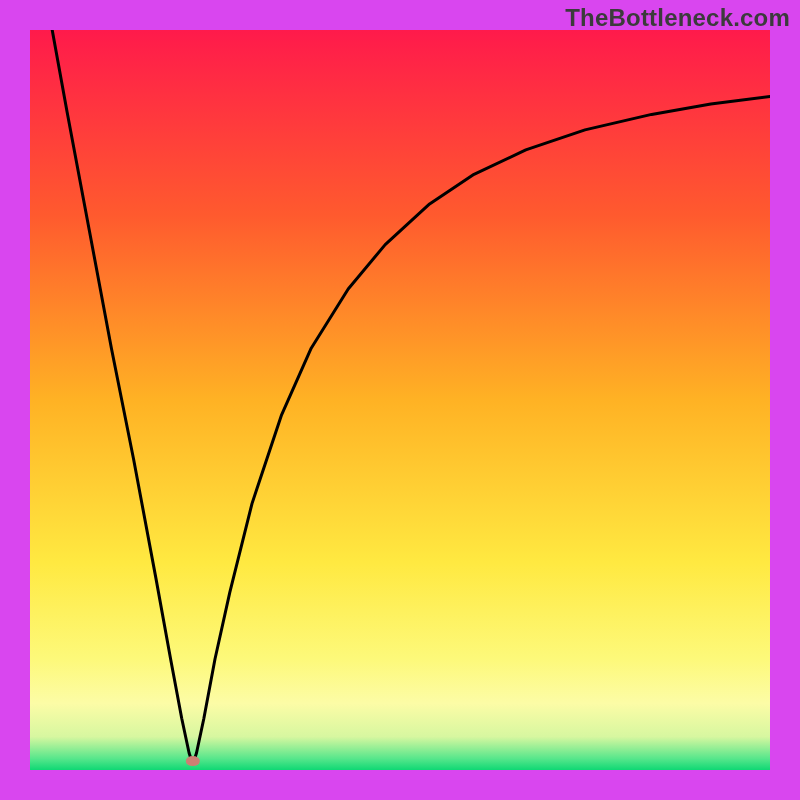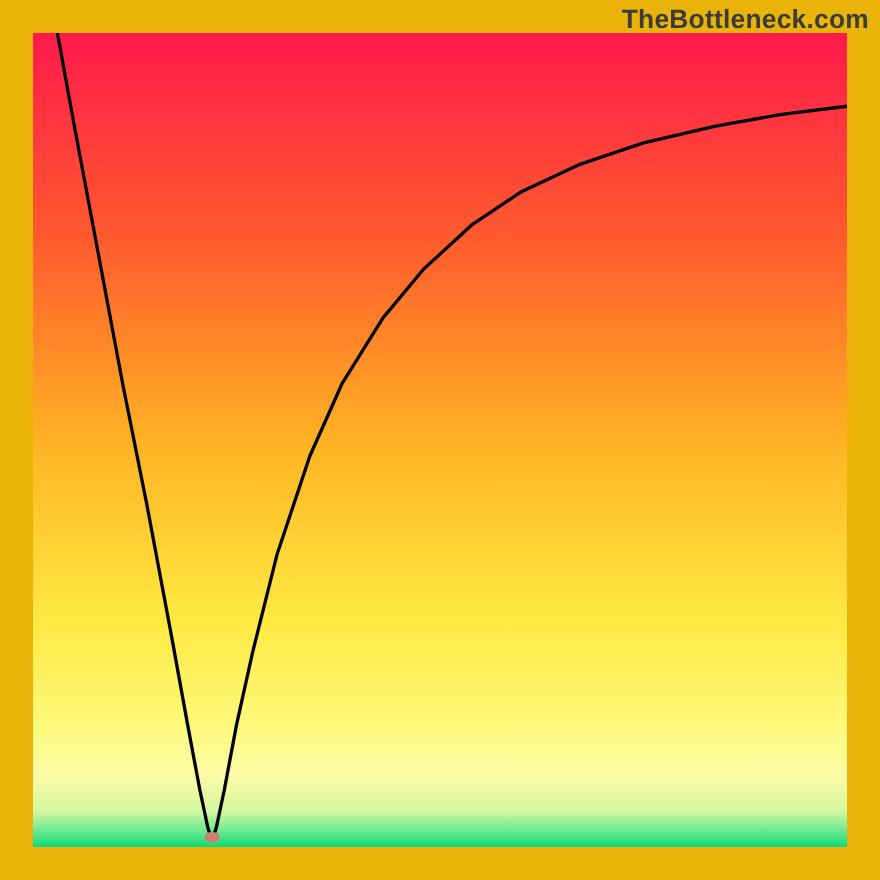--- a/index.html
+++ b/index.html
@@ -9,21 +9,21 @@
     height: 800px;
     background: #000;
     font-family: Arial, Helvetica, sans-serif;
   }
   .frame {
     position: absolute;
     top: 0;
     left: 0;
     width: 800px;
     height: 800px;
-    background: #eab308;
+    background: #d946ef;
   }
   .watermark {
     position: absolute;
     top: 4px;
     right: 10px;
     color: #3b3b3b;
     font-size: 24px;
     font-weight: 600;
     letter-spacing: 0.2px;
   }

